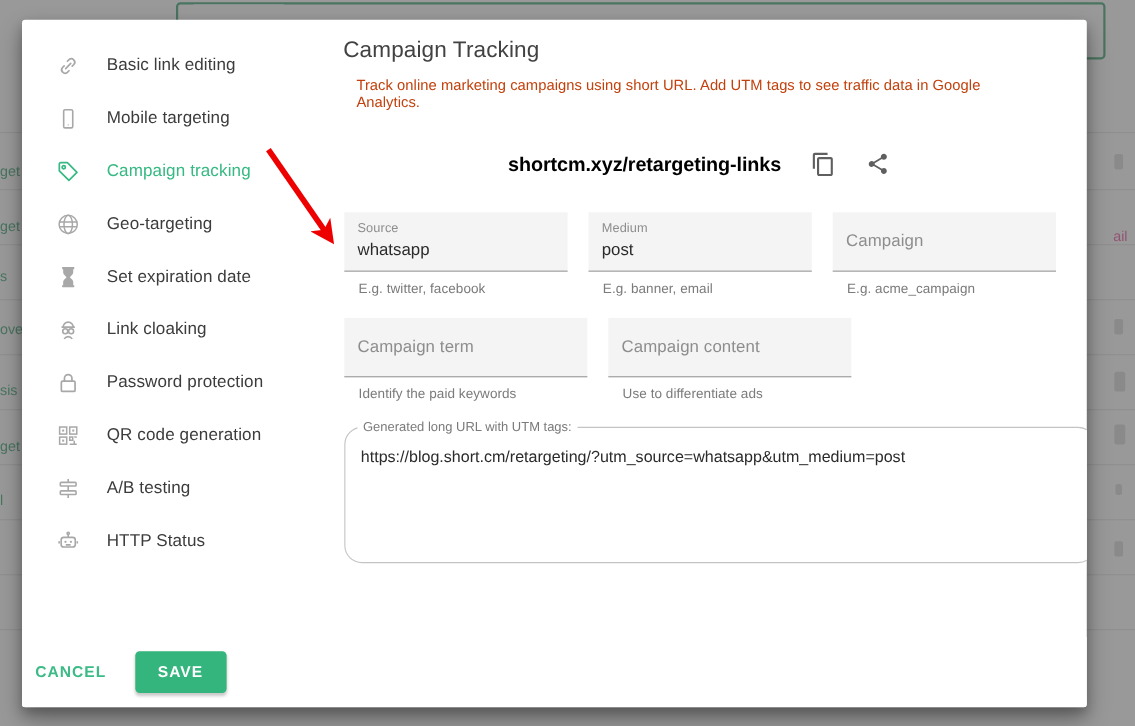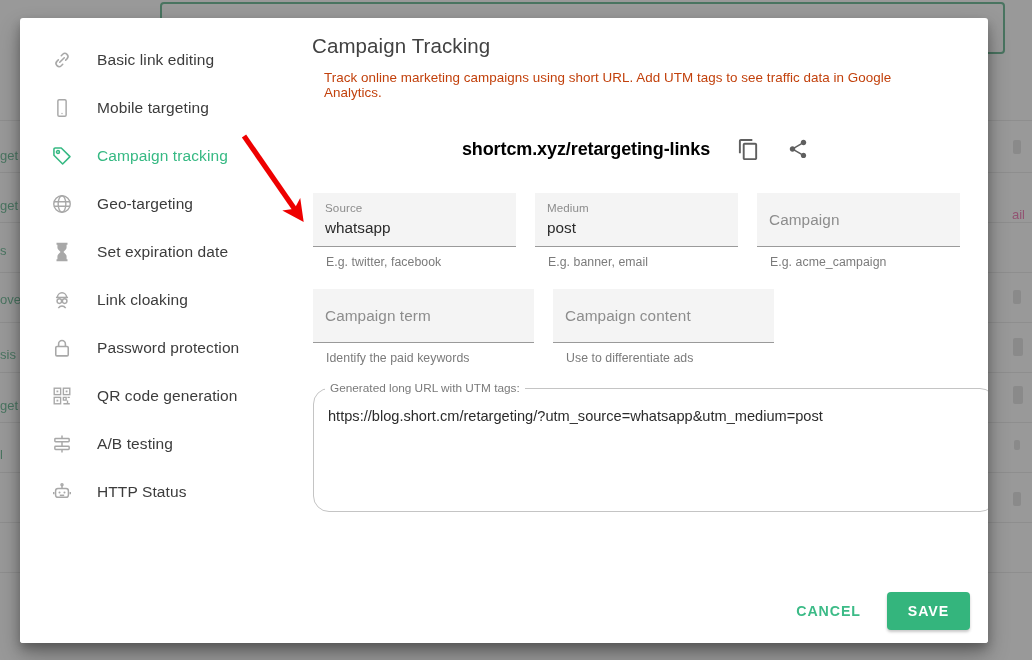--- a/index.html
+++ b/index.html
@@ -213,21 +213,21 @@
     word-break: break-all;
     line-height: 20px;
   }
 
   
   #modal-footer {
     height: 64px;
     flex-shrink: 0;
     display: flex;
     align-items: center;
-    justify-content: flex-end;
+    justify-content: flex-start;
     padding-right: 18px;
     gap: 14px;
     background: #fff;
   }
   #cancel-btn {
     background: none; border: none;
     color: #3cbb87;
     font-size: 14.2px;
     font-weight: bold;
     letter-spacing: 0.9px;

